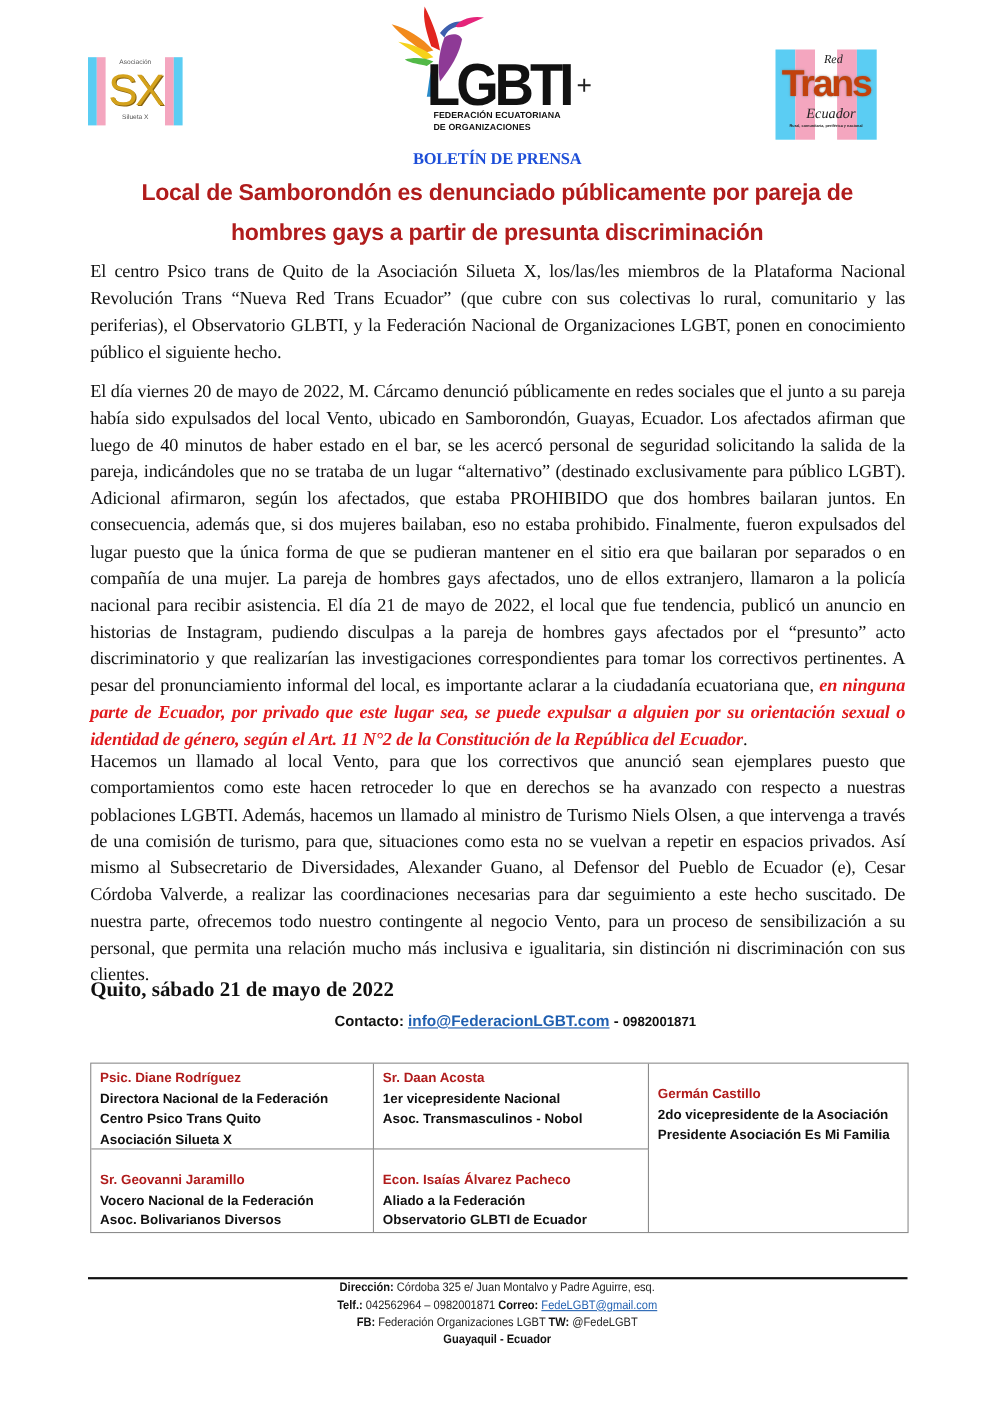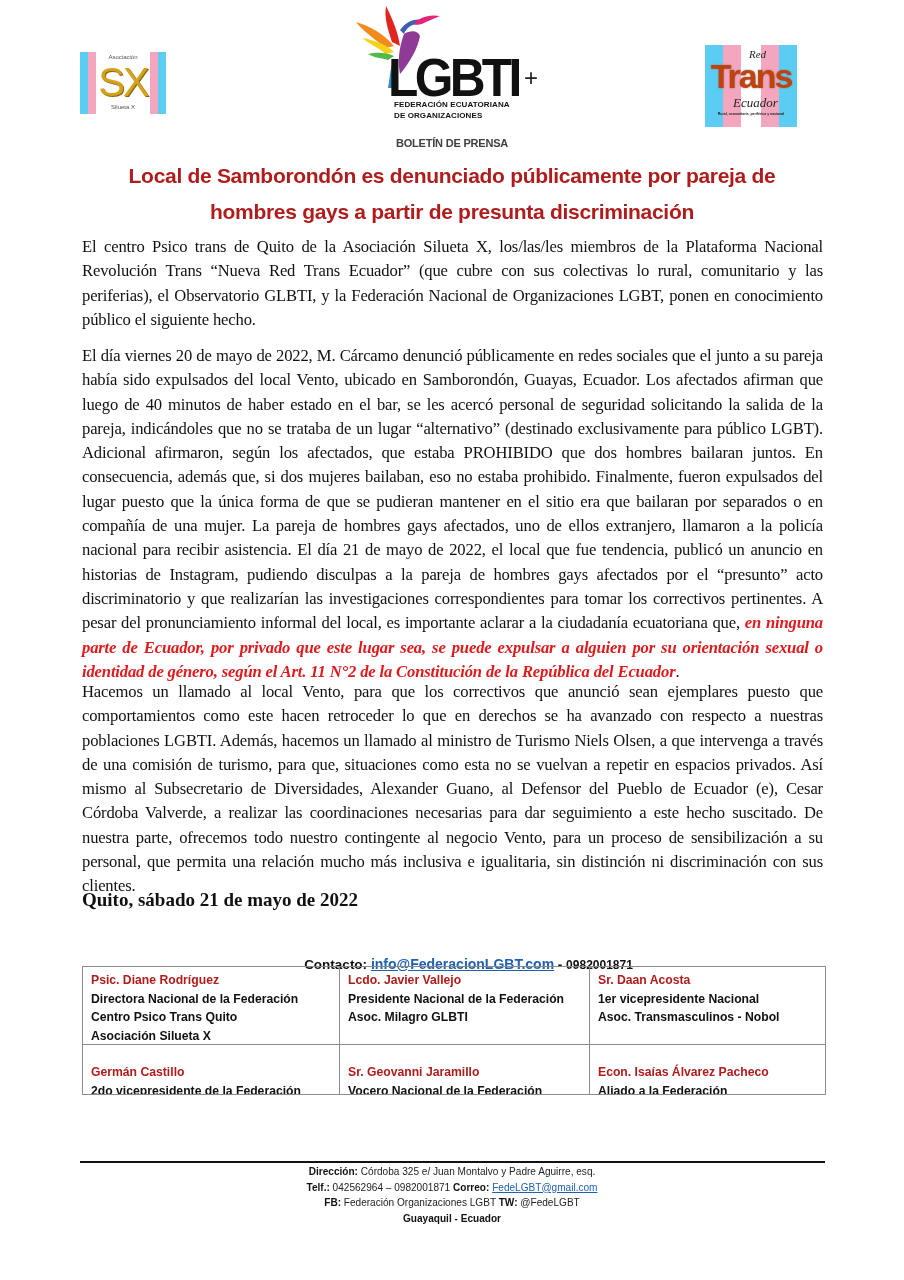--- a/index.html
+++ b/index.html
@@ -20,38 +20,38 @@
   .logo-fed .sub { position: absolute; left: 54px; width: 130px; font-family: "Liberation Sans", sans-serif; font-weight: bold; font-size: 8px; color: #111; letter-spacing: 0.1px; }
 
   .logo-trans { left: 705px; top: 45px; width: 92px; height: 82px; }
   .logo-trans .stripe { position: absolute; top: 0; height: 82px; }
   .logo-trans .red { position: absolute; left: 44px; top: 3px; font-family: "Liberation Serif", serif; font-style: italic; font-size: 11px; color: #222; }
   .logo-trans .trans { position: absolute; left: 4px; top: 12px; width: 84px; text-align: center; font-family: "Liberation Sans", sans-serif; font-weight: bold; font-size: 34px; line-height: 38px; color: #c2410c; letter-spacing: -2px; text-shadow: 0 0 2px #7a7a7a; }
   .logo-trans .ecuador { position: absolute; left: 14px; top: 50px; font-family: "Liberation Serif", serif; font-style: italic; font-size: 13px; color: #222; margin-left: 14px; }
   .logo-trans .motto { position: absolute; left: 2px; top: 67px; width: 88px; text-align: center; font-family: "Liberation Sans", sans-serif; font-weight: bold; font-size: 3.5px; color: #222; }
 
   
-  .kicker { position: absolute; left: 0; width: 904px; top: 137px; text-align: center; font-family: Liberation Sans, sans-serif; font-weight: bold; font-size: 11px; color: #404040; letter-spacing: -0.2px; }
+  .kicker { position: absolute; left: 0; width: 904px; top: 137px; text-align: center; font-family: Liberation Serif, serif; font-weight: bold; font-size: 15px; color: #1d4ed8; letter-spacing: -0.2px; }
   .headline { position: absolute; left: 100px; width: 704px; top: 158px; text-align: center; font-family: "Liberation Sans", sans-serif; font-weight: bold; font-size: 21px; line-height: 36px; color: #b01c1c; letter-spacing: -0.3px; }
 
   
   .para { position: absolute; left: 82px; width: 741px; font-size: 16.6px; line-height: 24.3px; text-align: justify; color: #111; letter-spacing: -0.15px; }
   .p1 { top: 235px; }
   .p2 { top: 344px; }
   .p3 { top: 680px; }
   .emph { color: #e0191c; font-weight: bold; font-style: italic; }
 
   .dateline { position: absolute; left: 82px; top: 889px; font-weight: bold; font-size: 19px; color: #111; }
 
-  .contact { position: absolute; left: 0; width: 904px; top: 956px; text-align: center; font-family: "Liberation Sans", sans-serif; font-weight: bold; font-size: 13.5px; color: #111; padding-left: 33px; }
+  .contact { position: absolute; left: 0; width: 904px; top: 920px; text-align: center; font-family: "Liberation Sans", sans-serif; font-weight: bold; font-size: 13.5px; color: #111; padding-left: 33px; }
   .contact .link { color: #1f5fb0; text-decoration: underline; font-size: 14px; }
   .contact .phone { font-size: 12px; }
 
   
-  .sig-table { position: absolute; left: 82px; top: 966px; width: 744px; height: 129px; border: 1.5px solid #8c8c8c; display: grid; grid-template-columns: 257px 250px 1fr; grid-template-rows: 78px 1fr; }
+  .sig-table { position: absolute; left: 82px; top: 966px; width: 744px; height: 155px; border: 1.5px solid #8c8c8c; display: grid; grid-template-columns: 257px 250px 1fr; grid-template-rows: 78px 1fr; }
   .sig-cell { padding: 4px 7px 0 8px; font-family: "Liberation Sans", sans-serif; font-weight: bold; font-size: 12.2px; line-height: 18.5px; color: #111; border-right: 1.5px solid #8c8c8c; border-bottom: 1.5px solid #8c8c8c; white-space: nowrap; overflow: hidden; }
   .sig-cell:nth-child(3n) { border-right: none; }
   .sig-cell.row2 { border-bottom: none; padding-top: 18px; }
   .sig-cell .name { color: #b01c1c; }
 
   
   .footer-rule { position: absolute; left: 80px; top: 1161px; width: 745px; height: 2px; background: #111; }
   .footer { position: absolute; left: 0; width: 904px; top: 1164px; text-align: center; font-family: "Liberation Sans", sans-serif; font-size: 11.2px; line-height: 15.6px; color: #222; transform: scaleX(0.9); }
   .footer b { color: #111; }
   .footer .mail { color: #1f5fb0; text-decoration: underline; }
@@ -114,32 +114,27 @@
 </div>
 
 <div class="sig-table">
   <div class="sig-cell">
     <div class="name">Psic. Diane Rodríguez</div>
     <div>Directora Nacional de la Federación</div>
     <div>Centro Psico Trans Quito</div>
     <div>Asociación Silueta X</div>
   </div>
   <div class="sig-cell">
-    <div class="name">Lcdo. Javier Vallejo</div>
-    <div>Presidente Nacional de la Federación</div>
-    <div>Asoc. Milagro GLBTI</div>
-  </div>
-  <div class="sig-cell">
     <div class="name">Sr. Daan Acosta</div>
     <div>1er vicepresidente Nacional</div>
     <div>Asoc. Transmasculinos - Nobol</div>
   </div>
   <div class="sig-cell row2">
     <div class="name">Germán Castillo</div>
-    <div>2do vicepresidente de la Federación</div>
+    <div>2do vicepresidente de la Asociación</div>
     <div>Presidente Asociación Es Mi Familia</div>
   </div>
   <div class="sig-cell row2">
     <div class="name">Sr. Geovanni Jaramillo</div>
     <div>Vocero Nacional de la Federación</div>
     <div>Asoc. Bolivarianos Diversos</div>
   </div>
   <div class="sig-cell row2">
     <div class="name">Econ. Isaías Álvarez Pacheco</div>
     <div>Aliado a la Federación</div>

